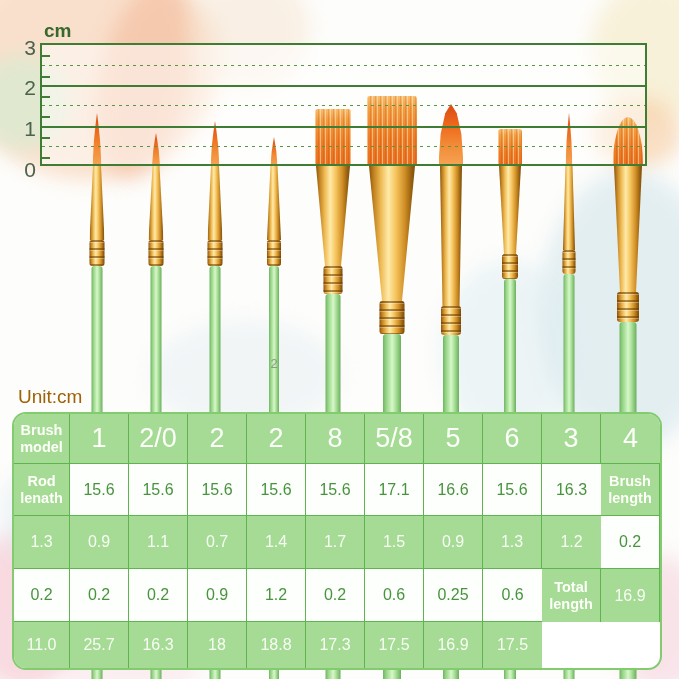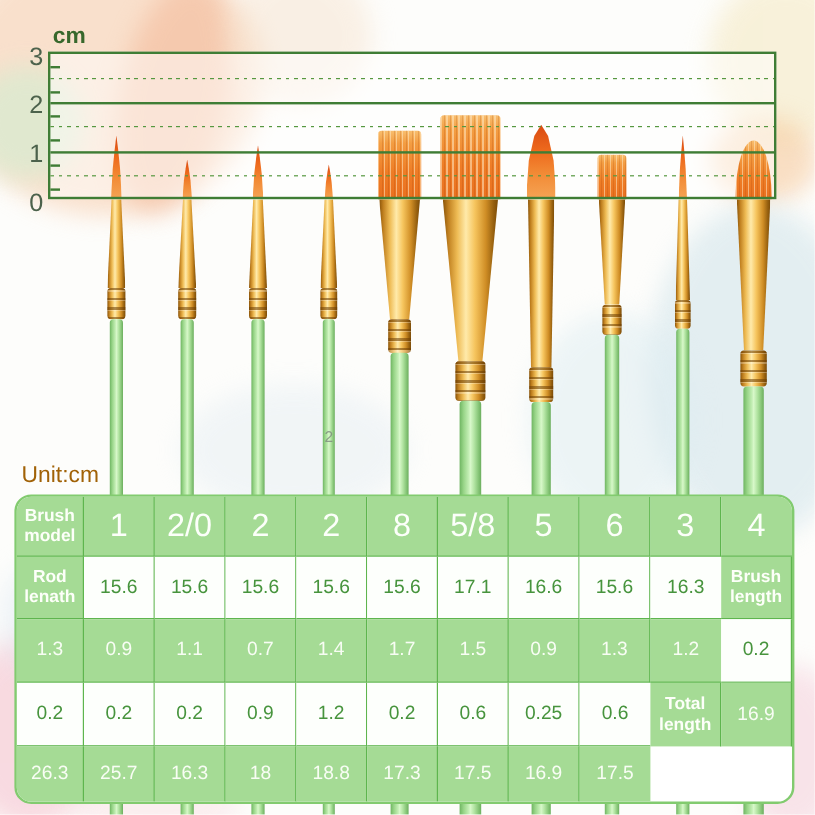--- a/index.html
+++ b/index.html
@@ -230,21 +230,21 @@
       <div class="cell w val">0.2</div>
       <div class="cell w val">0.2</div>
       <div class="cell w val">0.9</div>
       <div class="cell w val">1.2</div>
       <div class="cell w val">0.2</div>
       <div class="cell w val">0.6</div>
       <div class="cell w val">0.25</div>
       <div class="cell w val last-col">0.6</div>
       <div class="cell g lab last-row">Total length</div>
       <div class="cell g val last-row">16.9</div>
-      <div class="cell g val last-row">26.3</div>
+      <div class="cell g val last-row">11.0</div>
       <div class="cell g val last-row">25.7</div>
       <div class="cell g val last-row">16.3</div>
       <div class="cell g val last-row">18</div>
       <div class="cell g val last-row">18.8</div>
       <div class="cell g val last-row">17.3</div>
       <div class="cell g val last-row">17.5</div>
       <div class="cell g val last-row">16.9</div>
       <div class="cell g val last-col last-row">17.5</div>
     </div>
 

